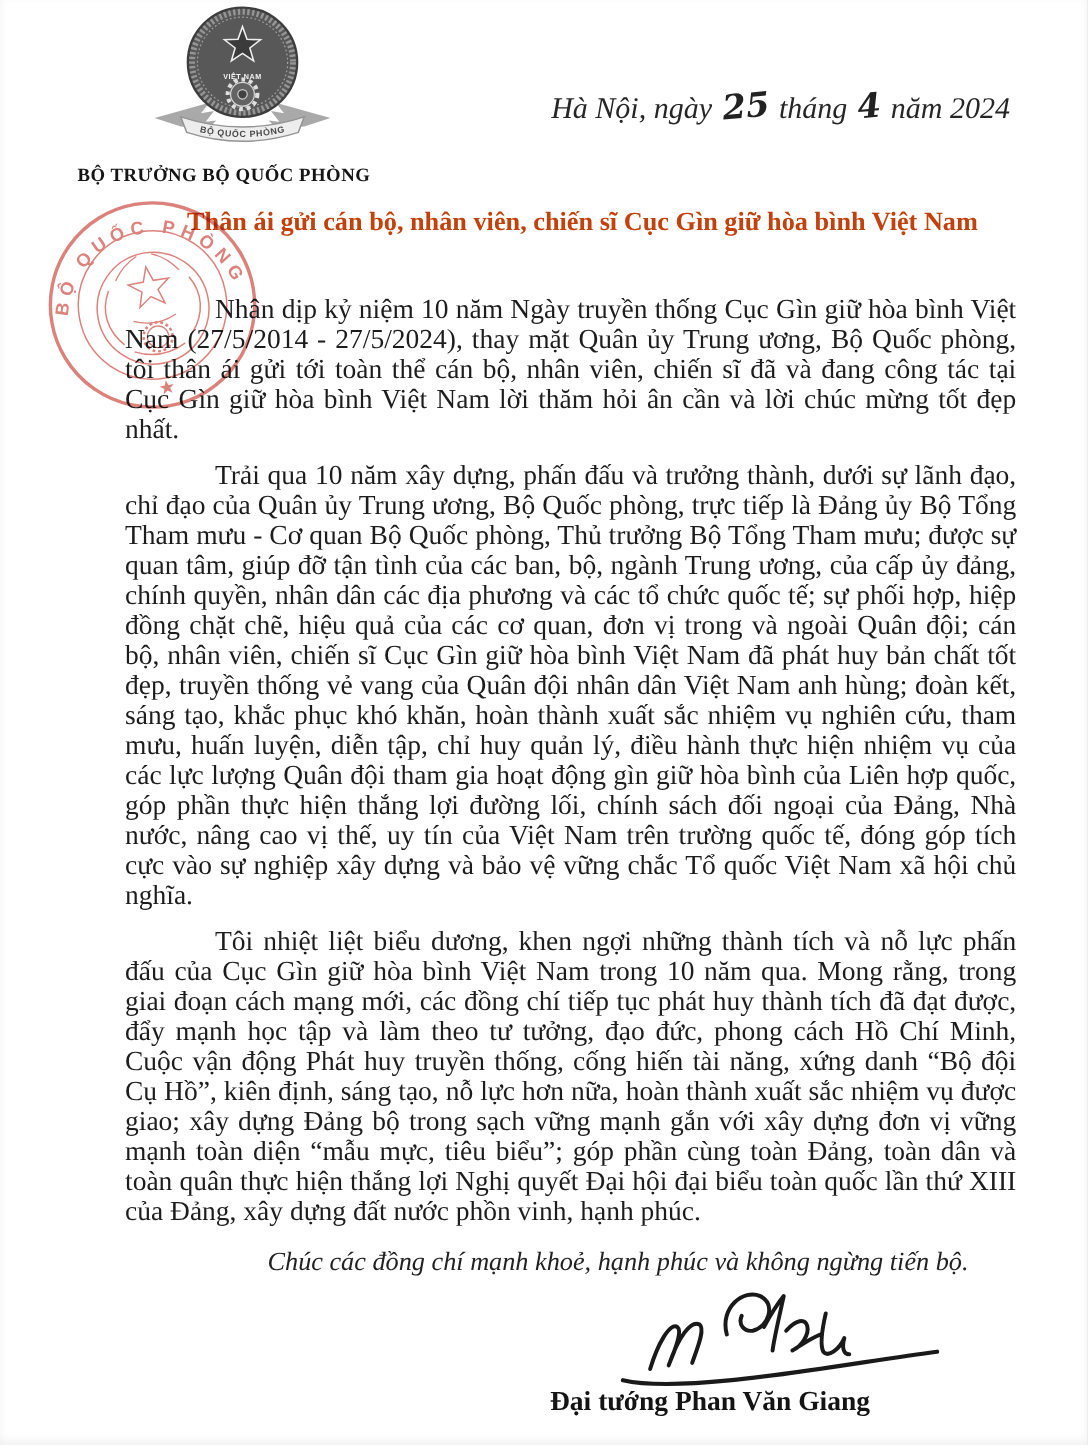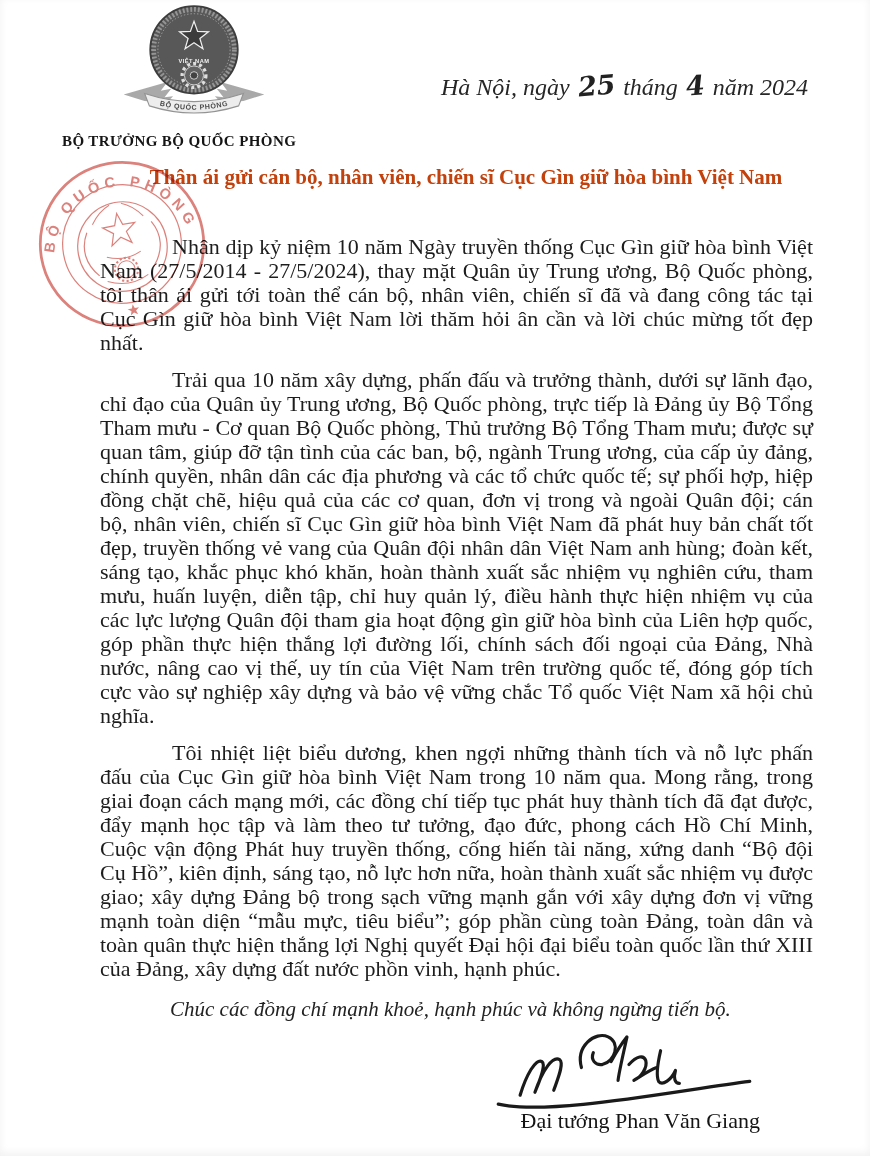--- a/index.html
+++ b/index.html
@@ -39,27 +39,27 @@
   .body{
     position:absolute;left:100px;top:235px;width:713px;
   }
   .body p{
     margin:0 0 13px 0;
     font-size:22px;line-height:24px;
     text-align:justify;text-indent:72px;
     color:#1d1d1d;
   }
   .closing{
-    margin:6px 0 0 70px;
+    margin:6px 0 0 114px;
     font-style:italic;font-size:21px;line-height:30px;color:#222;
   }
   .signature{position:absolute;left:490px;top:1024px;width:268px;height:94px;}
   .signer{
     position:absolute;left:440px;top:1108px;width:320px;
-    text-align:right;font-weight:normal;font-size:22px;color:#141414;white-space:nowrap;
+    text-align:left;font-weight:bold;font-size:22px;color:#141414;white-space:nowrap;
   }
   .stamp{
     position:absolute;left:36px;top:154px;width:172px;height:180px;
     transform:rotate(-10deg);
     opacity:.82;
     mix-blend-mode:multiply;
     pointer-events:none;
   }
 </style>
 </head>

